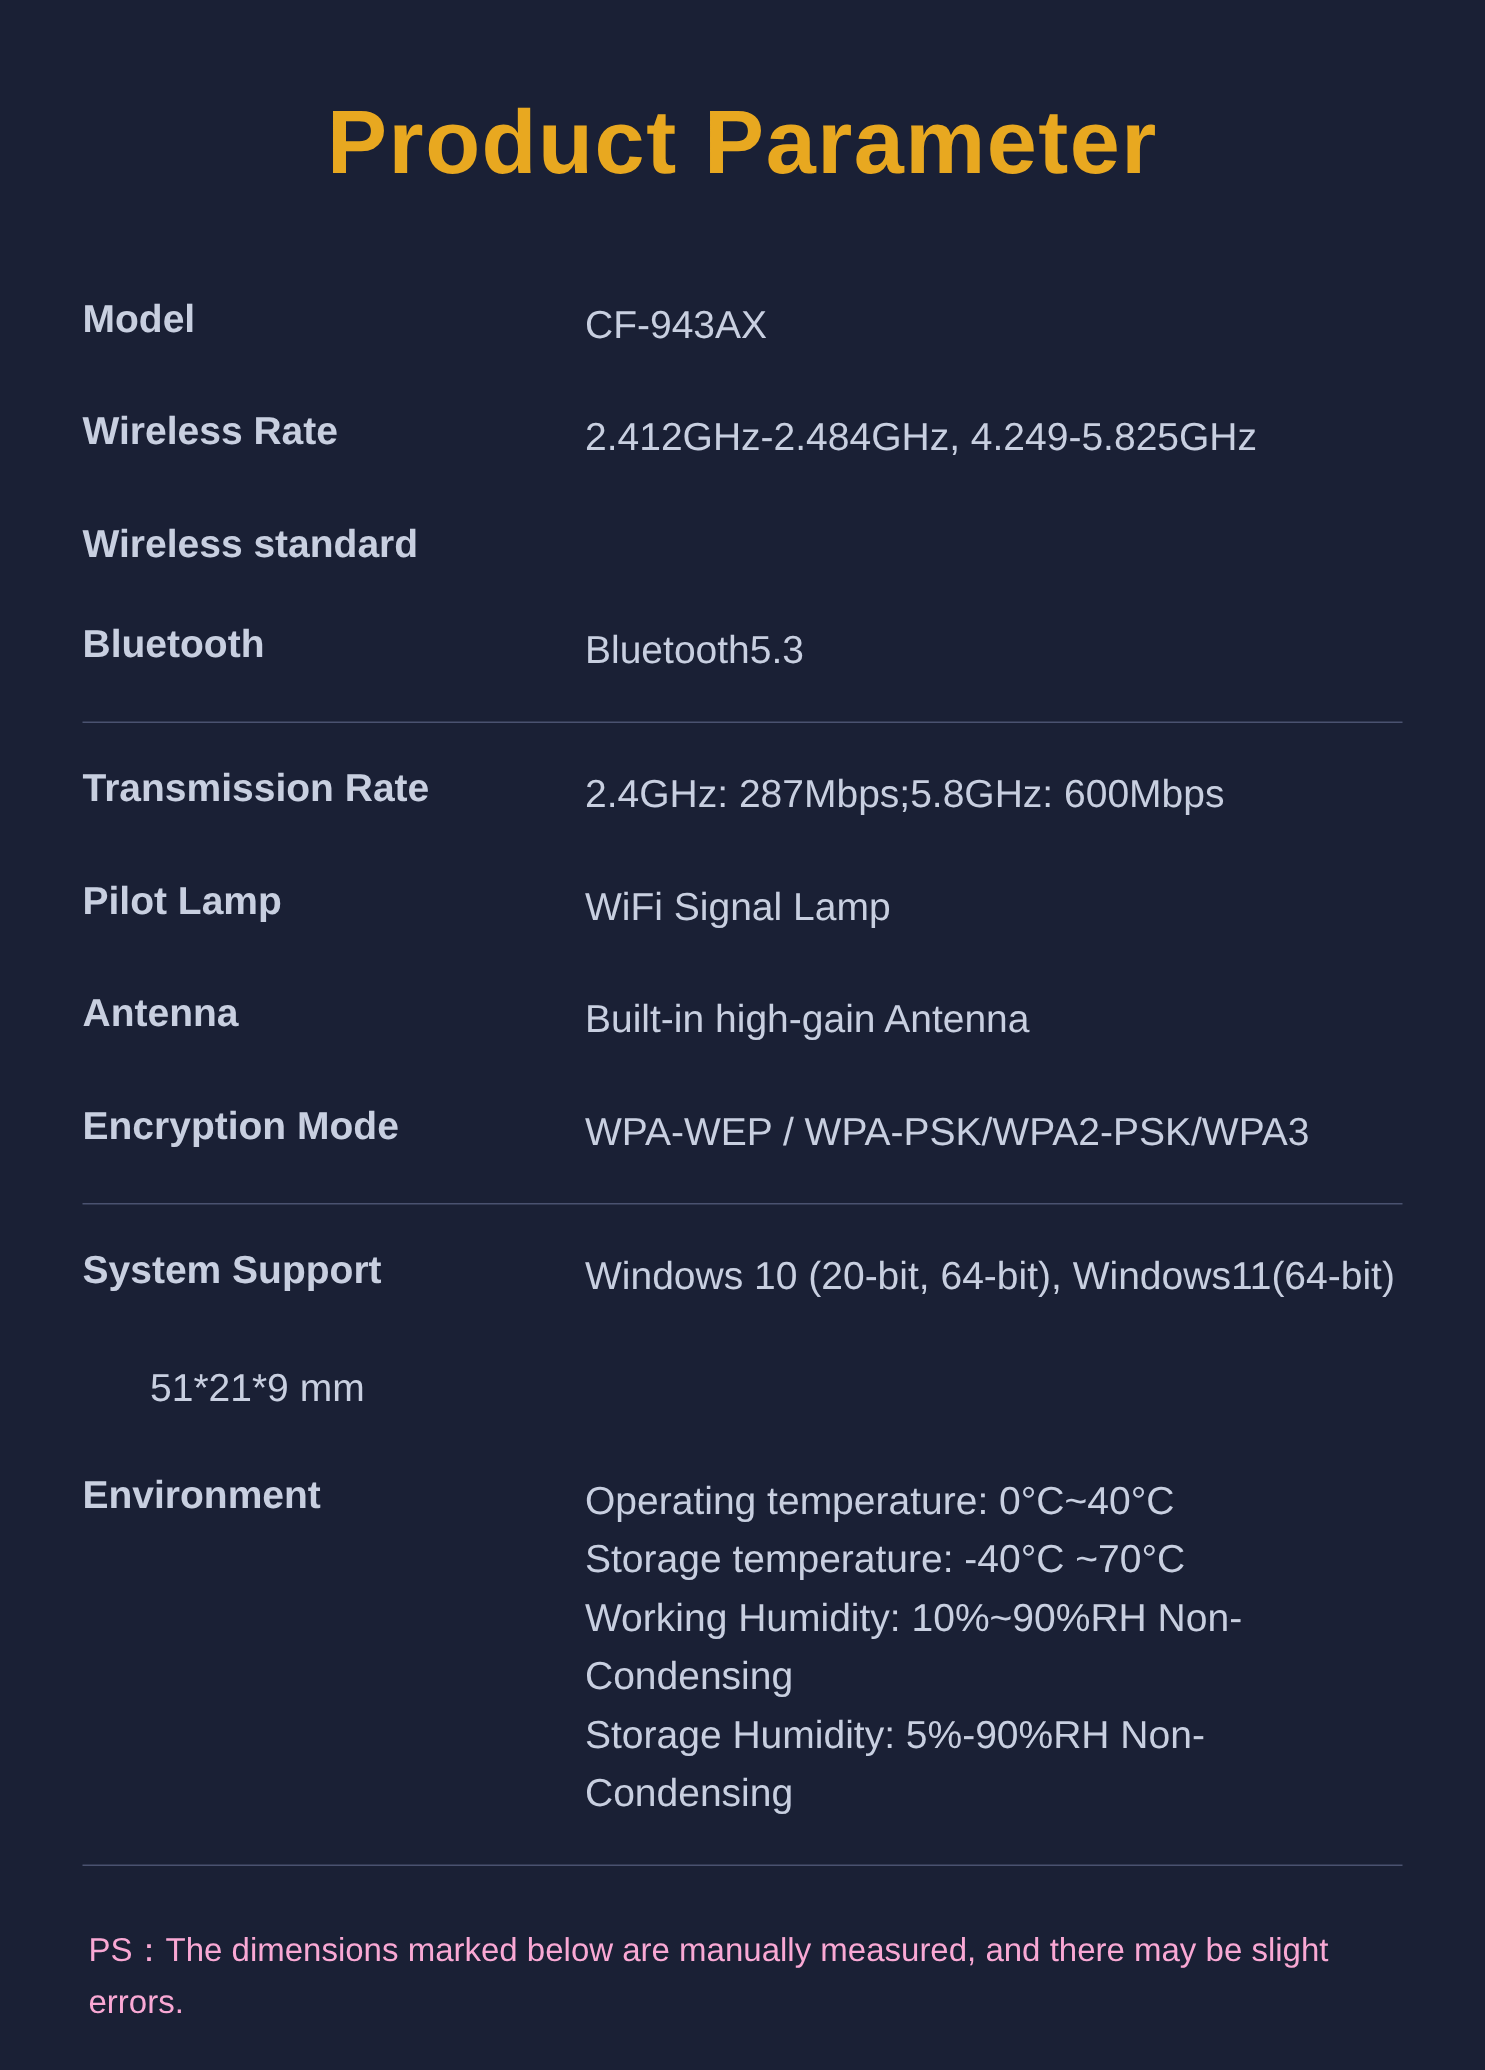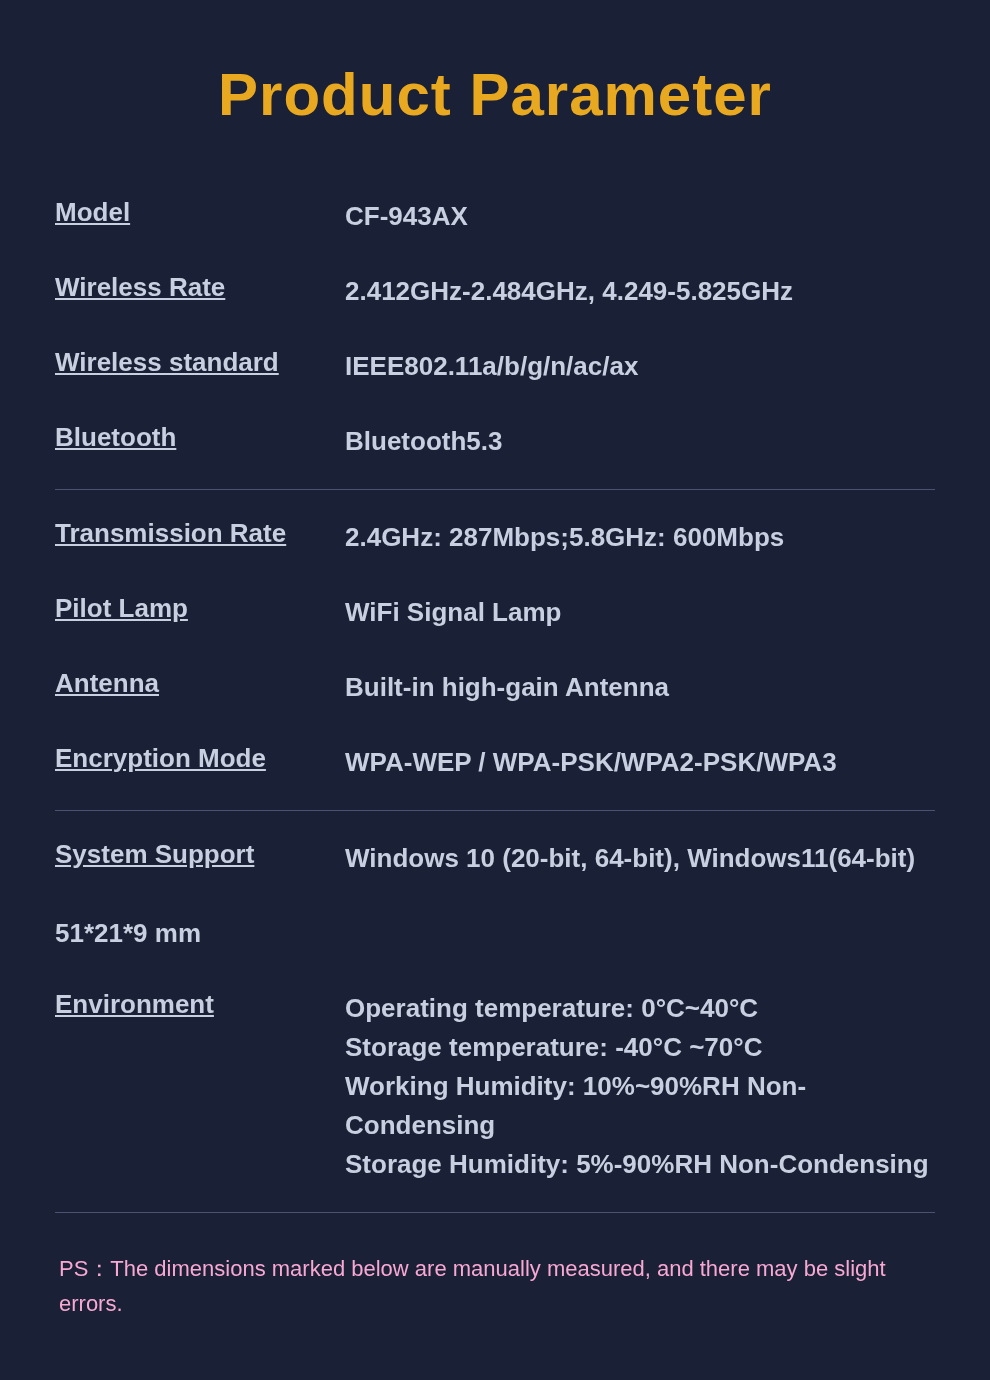--- a/index.html
+++ b/index.html
@@ -43,28 +43,28 @@
       padding: 18px 0;
     }
 
     .param-label {
       width: 290px;
       min-width: 290px;
       font-size: 26px;
       font-weight: 700;
       color: #c8cfe0;
       padding-right: 20px;
-      text-decoration: underline;
     }
 
     .param-value {
       font-size: 26px;
       color: #c8cfe0;
-      font-weight: 700;
+      font-weight: 400;
       line-height: 1.5;
+      margin-left: 45px;
     }
 
     .divider {
       border: none;
       border-top: 1px solid #4a5270;
       margin: 10px 0;
     }
 
     .ps-note {
       margin-top: 30px;
@@ -84,21 +84,20 @@
   <div class="param-row">
         <div class="param-label">Model</div>
         <div class="param-value">CF-943AX</div>
       </div>
       <div class="param-row">
         <div class="param-label">Wireless Rate</div>
         <div class="param-value">2.412GHz-2.484GHz, 4.249-5.825GHz</div>
       </div>
       <div class="param-row">
         <div class="param-label">Wireless standard</div>
-        <div class="param-value">IEEE802.11a/b/g/n/ac/ax</div>
       </div>
       <div class="param-row">
         <div class="param-label">Bluetooth</div>
         <div class="param-value">Bluetooth5.3</div>
       </div>
       <hr class="divider">
       <div class="param-row">
         <div class="param-label">Transmission Rate</div>
         <div class="param-value">2.4GHz: 287Mbps;5.8GHz: 600Mbps</div>
       </div>

